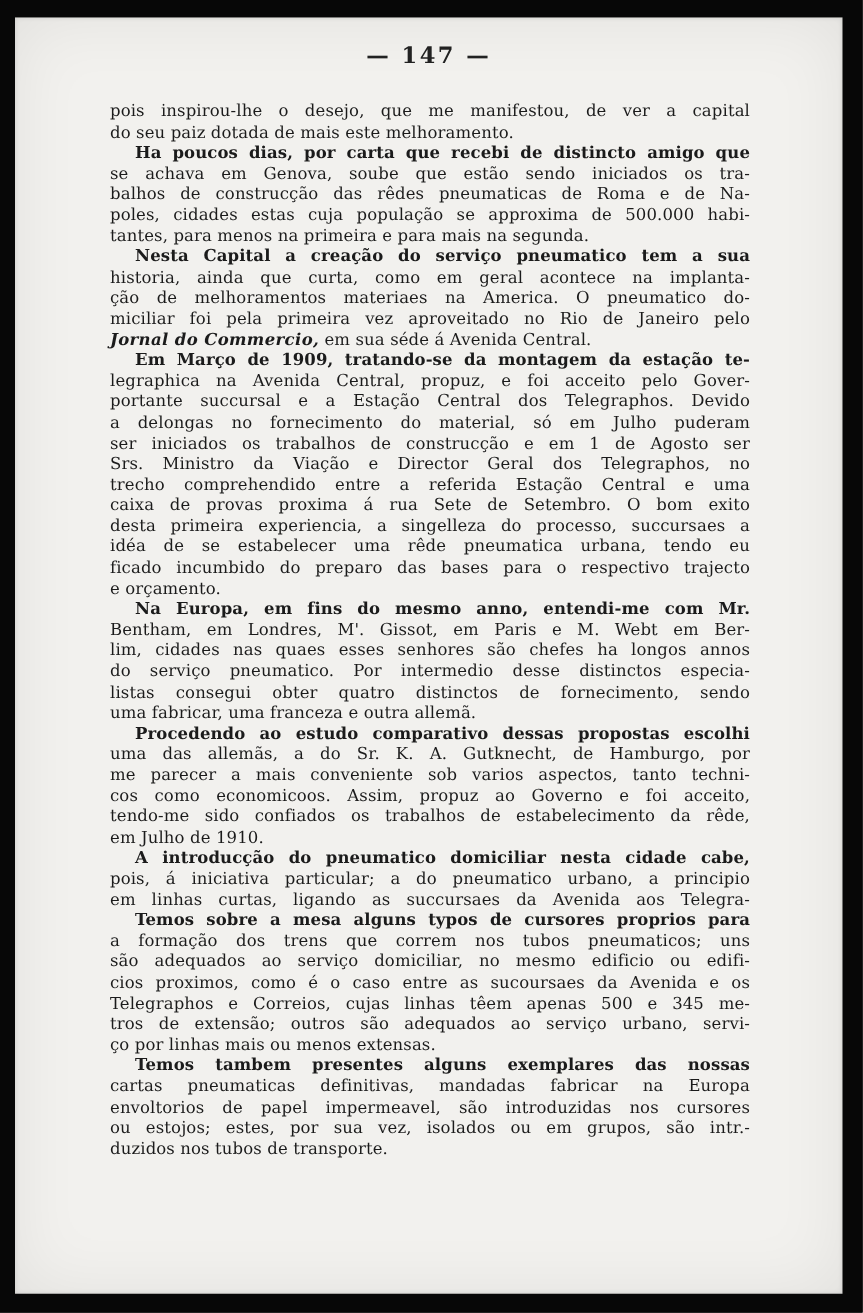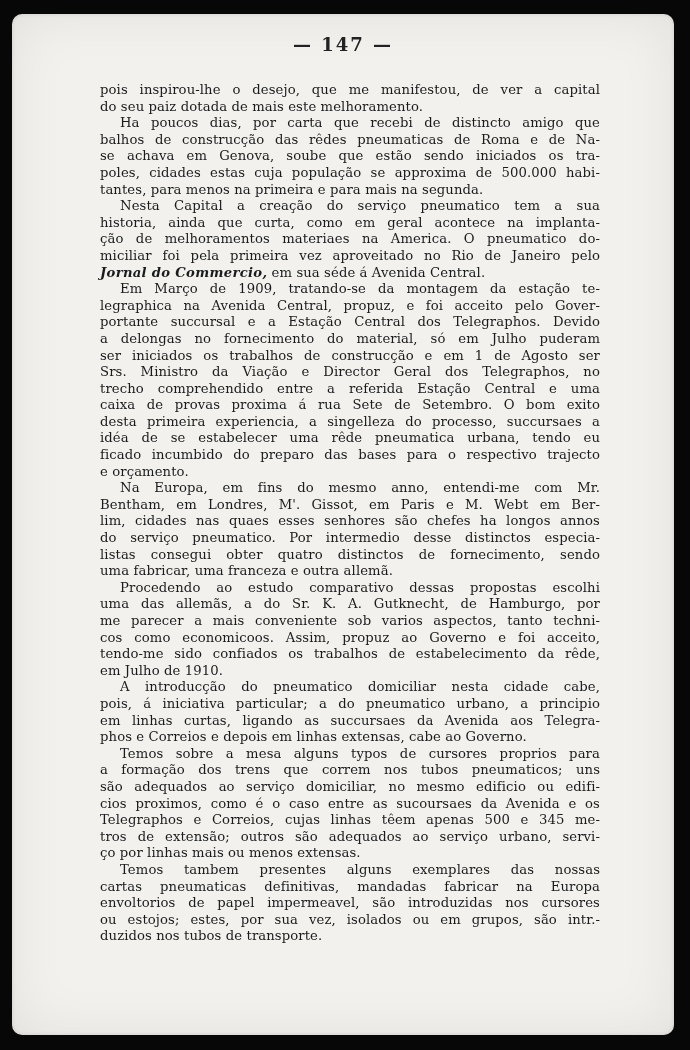--- a/index.html
+++ b/index.html
@@ -18,21 +18,20 @@
   .page {
     position: absolute;
     left: 12px;
     top: 14px;
     width: 662px;
     height: 1021px;
     background: #f2f1ee;
     box-shadow: inset 0 0 55px rgba(0,0,0,0.07), inset 0 0 4px rgba(0,0,0,0.12);
     font-family: "DejaVu Serif", "Liberation Serif", serif;
     color: #1b1b1b;
-    border-radius: 10px;
   }
   .page-number {
     text-align: center;
     padding-top: 20px;
     font-size: 18px;
     font-weight: bold;
     letter-spacing: 2px;
     color: #222;
   }
   .page-text {
@@ -42,26 +41,26 @@
     width: 512px;
     font-size: 13.2px;
     line-height: 16.6px;
     letter-spacing: 0.1px;
   }
   .para {
     margin: 0;
   }
   .para.indent .line:first-child {
     text-indent: 20px;
+    font-weight: bold;
   }
   .line {
     text-align: justify;
     text-align-last: justify;
     white-space: normal;
-    margin-left: 12px;
   }
   .line.final {
     text-align: left;
     text-align-last: left;
   }
   .line i {
     font-style: italic;
     font-weight: bold;
     letter-spacing: 0.3px;
     text-align: right;
@@ -73,22 +72,22 @@
 <div class="scan-frame">
   <div class="page">
     <div class="page-number">— 147 —</div>
     <div class="page-text">
         <div class="para">
           <div class="line">pois inspirou-lhe o desejo, que me manifestou, de ver a capital</div>
           <div class="line final">do seu paiz dotada de mais este melhoramento.</div>
         </div>
         <div class="para indent">
           <div class="line">Ha poucos dias, por carta que recebi de distincto amigo que</div>
+          <div class="line">se achava em Genova, soube que estão sendo iniciados os tra-</div>
           <div class="line">balhos de construcção das rêdes pneumaticas de Roma e de Na-</div>
-          <div class="line">se achava em Genova, soube que estão sendo iniciados os tra-</div>
           <div class="line">poles, cidades estas cuja população se approxima de 500.000 habi-</div>
           <div class="line final">tantes, para menos na primeira e para mais na segunda.</div>
         </div>
         <div class="para indent">
           <div class="line">Nesta Capital a creação do serviço pneumatico tem a sua</div>
           <div class="line">historia, ainda que curta, como em geral acontece na implanta-</div>
           <div class="line">ção de melhoramentos materiaes na America. O pneumatico do-</div>
           <div class="line">miciliar foi pela primeira vez aproveitado no Rio de Janeiro pelo</div>
           <div class="line final"><i>Jornal do Commercio,</i> em sua séde á Avenida Central.</div>
         </div>
@@ -119,21 +118,20 @@
           <div class="line">uma das allemãs, a do Sr. K. A. Gutknecht, de Hamburgo, por</div>
           <div class="line">me parecer a mais conveniente sob varios aspectos, tanto techni-</div>
           <div class="line">cos como economicoos. Assim, propuz ao Governo e foi acceito,</div>
           <div class="line">tendo-me sido confiados os trabalhos de estabelecimento da rêde,</div>
           <div class="line final">em Julho de 1910.</div>
         </div>
         <div class="para indent">
           <div class="line">A introducção do pneumatico domiciliar nesta cidade cabe,</div>
           <div class="line">pois, á iniciativa particular; a do pneumatico urbano, a principio</div>
           <div class="line">em linhas curtas, ligando as succursaes da Avenida aos Telegra-</div>
-          <div class="line final">phos e Correios e depois em linhas extensas, cabe ao Governo.</div>
         </div>
         <div class="para indent">
           <div class="line">Temos sobre a mesa alguns typos de cursores proprios para</div>
           <div class="line">a formação dos trens que correm nos tubos pneumaticos; uns</div>
           <div class="line">são adequados ao serviço domiciliar, no mesmo edificio ou edifi-</div>
           <div class="line">cios proximos, como é o caso entre as sucoursaes da Avenida e os</div>
           <div class="line">Telegraphos e Correios, cujas linhas têem apenas 500 e 345 me-</div>
           <div class="line">tros de extensão; outros são adequados ao serviço urbano, servi-</div>
           <div class="line final">ço por linhas mais ou menos extensas.</div>
         </div>

